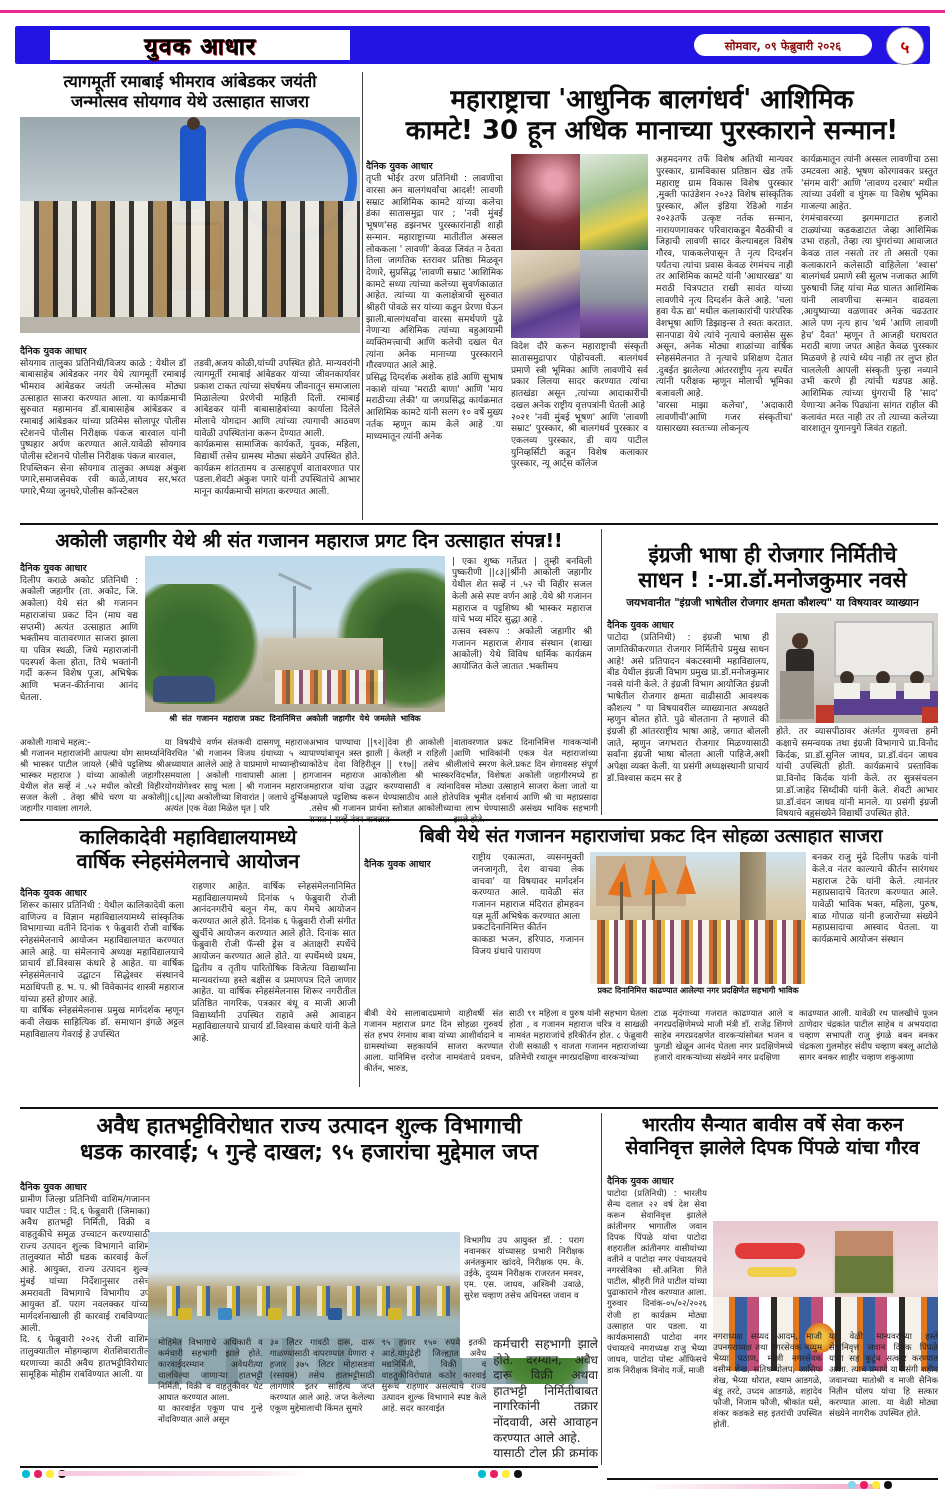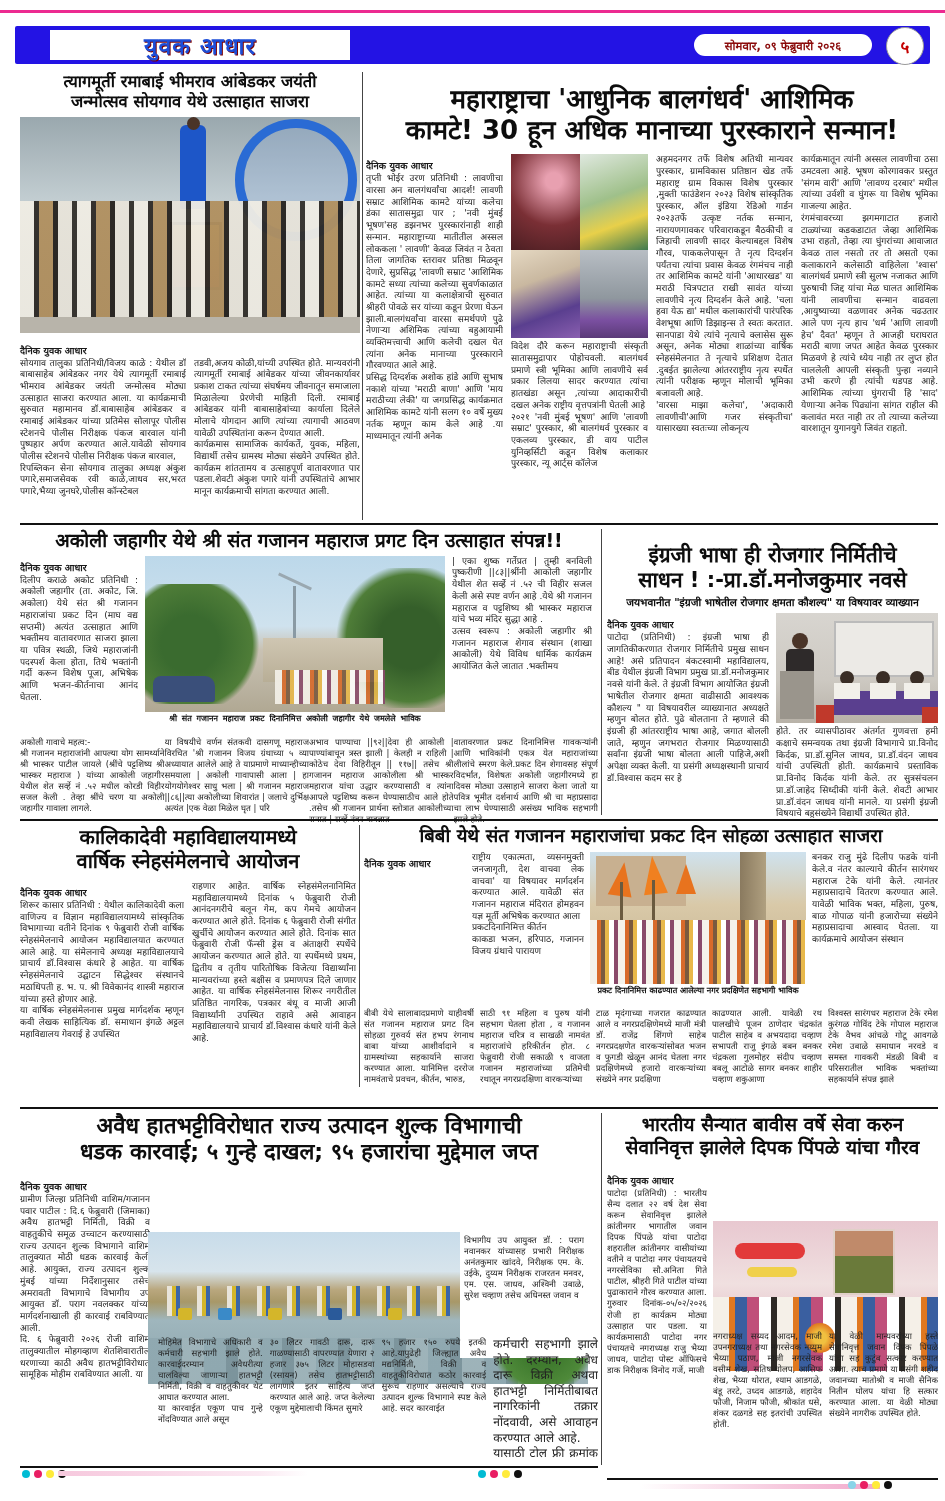--- a/index.html
+++ b/index.html
@@ -3,21 +3,21 @@
 <meta charset="utf-8">
 <style>
   html,body{margin:0;padding:0;background:#ffffff;}
   .page{position:relative;width:945px;height:1501px;background:#fff;overflow:hidden;
         font-family:"DejaVu Sans","Liberation Sans",sans-serif;color:#1a1a1a;}
   .abs{position:absolute;}
   
   .topline{position:absolute;left:0;top:10px;width:945px;height:3px;background:#ec2a90;}
   .masthead{position:absolute;left:15px;top:26px;width:915px;height:38px;background:#2313e4;border-radius:2px;}
   .logobox{position:absolute;left:35px;top:4px;width:300px;height:30px;background:#fff;display:flex;align-items:center;justify-content:center;}
-  .logotext{color:#1d4ed8;font-size:23px;font-weight:800;letter-spacing:1px;text-shadow:1px 1px 0 #7a0000;}
+  .logotext{color:#000000;font-size:23px;font-weight:800;letter-spacing:1px;text-shadow:1px 1px 0 #7a0000;}
   .datepill{position:absolute;right:58px;top:8px;width:178px;height:22px;background:#fff;border-radius:11px;
             display:flex;align-items:center;justify-content:center;color:#8a0a0a;font-size:11.5px;font-weight:700;}
   .pagecircle{position:absolute;right:6px;top:1px;width:36px;height:36px;border-radius:50%;background:#fff;border:1px solid #9a9a9a;
               display:flex;align-items:center;justify-content:center;color:#c40000;font-size:17px;font-weight:800;}
   
   .hl{font-weight:800;text-align:center;white-space:pre-line;line-height:1.2;color:#0d0d0d;}
   .subhl{font-weight:700;text-align:center;color:#0d0d0d;}
   .brand{font-weight:700;font-size:9.5px;margin-bottom:1px;}
   .body-t{font-size:9px;line-height:1.3;text-align:justify;white-space:pre-line;overflow:hidden;color:#222;}
   .cols{display:flex;}
@@ -202,21 +202,20 @@
         </div>
         <div class="caption">प्रकट दिनानिमित्त काढण्यात आलेल्या नगर प्रदक्षिणेत सहभागी भाविक</div>
       </div>
       <div class="body-t" style="flex:1;">बनकर राजु मुंढे दिलीप फडके यांनी केले.व नंतर काल्याचे कीर्तन सारंगधर महाराज टेके यांनी केले. त्यानंतर महाप्रसादाचे वितरण करण्यात आले. यावेळी भाविक भक्त, महिला, पुरुष, बाळ गोपाळ यांनी हजारोच्या संख्येने महाप्रसादाचा आस्वाद घेतला. या कार्यक्रमाचे आयोजन संस्थान</div>
     </div>
     <div class="cols" style="gap:6px;margin-top:4px;height:92px;">
       <div class="body-t" style="flex:1;font-size:8.5px;">बीबी येथे सालाबादप्रमाणे याहीवर्षी संत गजानन महाराज प्रगट दिन सोहळा गुरुवर्य संत हभप रंगनाथ बाबा यांच्या आशीर्वादाने व ग्रामस्थांच्या सहकार्याने साजरा करण्यात आला. यानिमित्त दररोज नामवंताचे प्रवचन, कीर्तन, भारुड,</div>
       <div class="body-t" style="flex:1;font-size:8.5px;">साठी ९१ महिला व पुरुष यांनी सहभाग घेतला होता , व गजानन महाराज चरित्र व साखळी नामवंत महाराजांचे हरिकीर्तन होत. ८ फेब्रुवारी रोजी सकाळी ९ वाजता गजानन महाराजांच्या प्रतिमेची रथातून नगरप्रदक्षिणा वारकऱ्यांच्या</div>
       <div class="body-t" style="flex:1;font-size:8.5px;">टाळ मृदंगाच्या गजरात काढण्यात आले व नगरप्रदक्षिणेमध्ये माजी मंत्री डॉ. राजेंद्र शिंगणे साहेब नगरप्रदक्षणेत वारकऱ्यांसोबत भजन व फुगडी खेळून आनंद घेतला नगर प्रदक्षिणेमध्ये हजारो वारकऱ्यांच्या संख्येने नगर प्रदक्षिणा</div>
       <div class="body-t" style="flex:1;font-size:8.5px;">काढण्यात आली. यावेळी रथ पालखीचे पूजन ठाणेदार चंद्रकांत पाटील साहेब व अभयदादा चव्हाण सभापती राजु इंगळे बबन बनकर चंद्रकला गुलमोहर संदीप चव्हाण बबलू आटोळे सागर बनकर शाहीर चव्हाण शकुआणा</div>
-      <div class="body-t" style="flex:1;font-size:8.5px;">विश्वस्त सारंगधर महाराज टेके रमेश कुरंगळ गोविंद टेके गोपाल महाराज टेके वैभव आंचळे गोटू आवगळे रमेश उबाळे समाधान नरवडे व समस्त गावकरी मंडळी बिबी व परिसरातील भाविक भक्तांच्या सहकार्याने संपन्न झाले</div>
     </div>
   </div>
 
   <div class="abs hdiv" style="left:20px;top:1107px;width:918px;height:2px;"></div>
 
   <div class="abs" style="left:20px;top:1113px;width:578px;height:352px;">
     <div class="hl" style="font-size:22px;">अवैध हातभट्टीविरोधात राज्य उत्पादन शुल्क विभागाची
 धडक कारवाई; ५ गुन्हे दाखल; ९५ हजारांचा मुद्देमाल जप्त</div>
     <div class="abs" style="left:0;top:62px;width:130px;height:290px;overflow:hidden;">
       <span class="brand">दैनिक युवक आधार</span>
@@ -257,21 +256,21 @@
 गुरुवार दिनांक-०५/०२/२०२६ रोजी हा कार्यक्रम मोठ्या उत्साहात पार पडला. या कार्यक्रमासाठी पाटोदा नगर पंचायतचे नगराध्यक्ष राजु भैय्या जाधव, पाटोदा पोस्ट ऑफिसचे डाक निरीक्षक विनोद गर्जे, माजी</div>
     </div>
     <div class="ph abs" style="left:106px;top:62px;width:225px;height:150px;background:linear-gradient(180deg,#e8c8d0 0%,#f0e0e0 42%,#d8a0b0 100%);">
       <i style="left:120px;top:8px;width:58px;height:62px;background:linear-gradient(180deg,#c08a6a 0 40%,#6a7a3a 40% 100%);border:2px solid #e0d0c8;"></i>
       <i style="left:22px;top:22px;width:70px;height:16px;background:#e23a3a;border-radius:8px;"></i>
       <i style="left:34px;top:46px;width:50px;height:10px;background:#f0d04a;border-radius:5px;"></i>
       <i class="crowdG" style="left:0;bottom:0;width:225px;height:74px;"></i>
       <i style="left:92px;bottom:18px;width:30px;height:30px;background:radial-gradient(circle,#f0c040 30%,#e07820 70%);border-radius:50%;"></i>
     </div>
     <div class="cols abs" style="left:106px;top:218px;width:225px;height:132px;gap:7px;">
-      <div class="body-t" style="flex:1;font-size:8.5px;">नगराध्यक्ष सय्यद आदम, माजी उपनगराध्यक्ष तथा नगरसेवक नय्युम भैय्या पठाण, माजी नगरसेवक वसीम शेख, सतिष घोलप, आसिफ शेख, भैय्या थोरात, श्याम आडगळे, बंडू तरटे, उध्दव आडगळे, शहादेव फौजी, निजाम फौजी, श्रीकांत धसे, शंकर दळगडे सह इतरांची उपस्थित होती.</div>
+      <div class="body-t" style="flex:1;font-size:8.5px;">नगराध्यक्ष सय्यद आदम, माजी उपनगराध्यक्ष तथा नगरसेवक नय्युम भैय्या पठाण, माजी नगरसेवक वसीम शेख, सतिष घोलप, आसिफ शेख, भैय्या थोरात, श्याम आडगळे, बंडू तरटे, उध्दव आडगळे, शहादेव फौजी, निजाम फौजी, श्रीकांत धसे, शंकर कडकडे सह इतरांची उपस्थित होती.</div>
       <div class="body-t" style="flex:1;font-size:8.5px;">या वेळी मान्यवरांच्या हस्ते सेवानिवृत्त जवान दिपक पिंपळे यांचा सह कुटुंब सत्कार करण्यात आला. त्याच प्रमाणे या प्रसंगी शहीद जवानच्या मातोश्री व माजी सैनिक नितीन घोलप यांचा हि सत्कार करण्यात आला. या वेळी मोठ्या संख्येने नागरीक उपस्थित होते.</div>
     </div>
   </div>
 
   <div class="abs hdiv" style="left:20px;top:1466px;width:578px;height:2px;"></div>
   <div class="abs hdiv" style="left:607px;top:1478px;width:331px;height:2px;"></div>
 
   <div class="regrow" style="left:22px;top:1470px;">
     <span class="dot" style="background:#00bcd4;"></span>
     <span class="dot" style="background:#e91e63;"></span>

